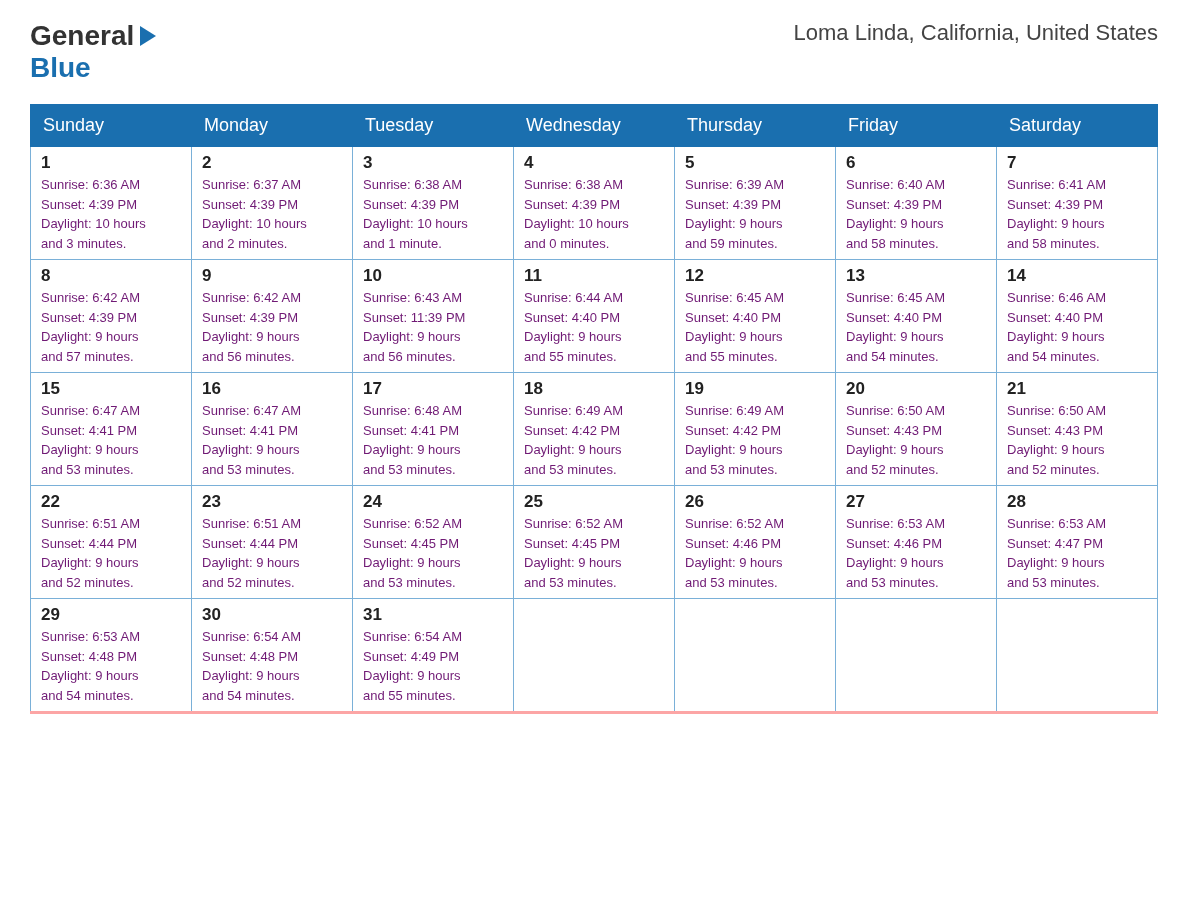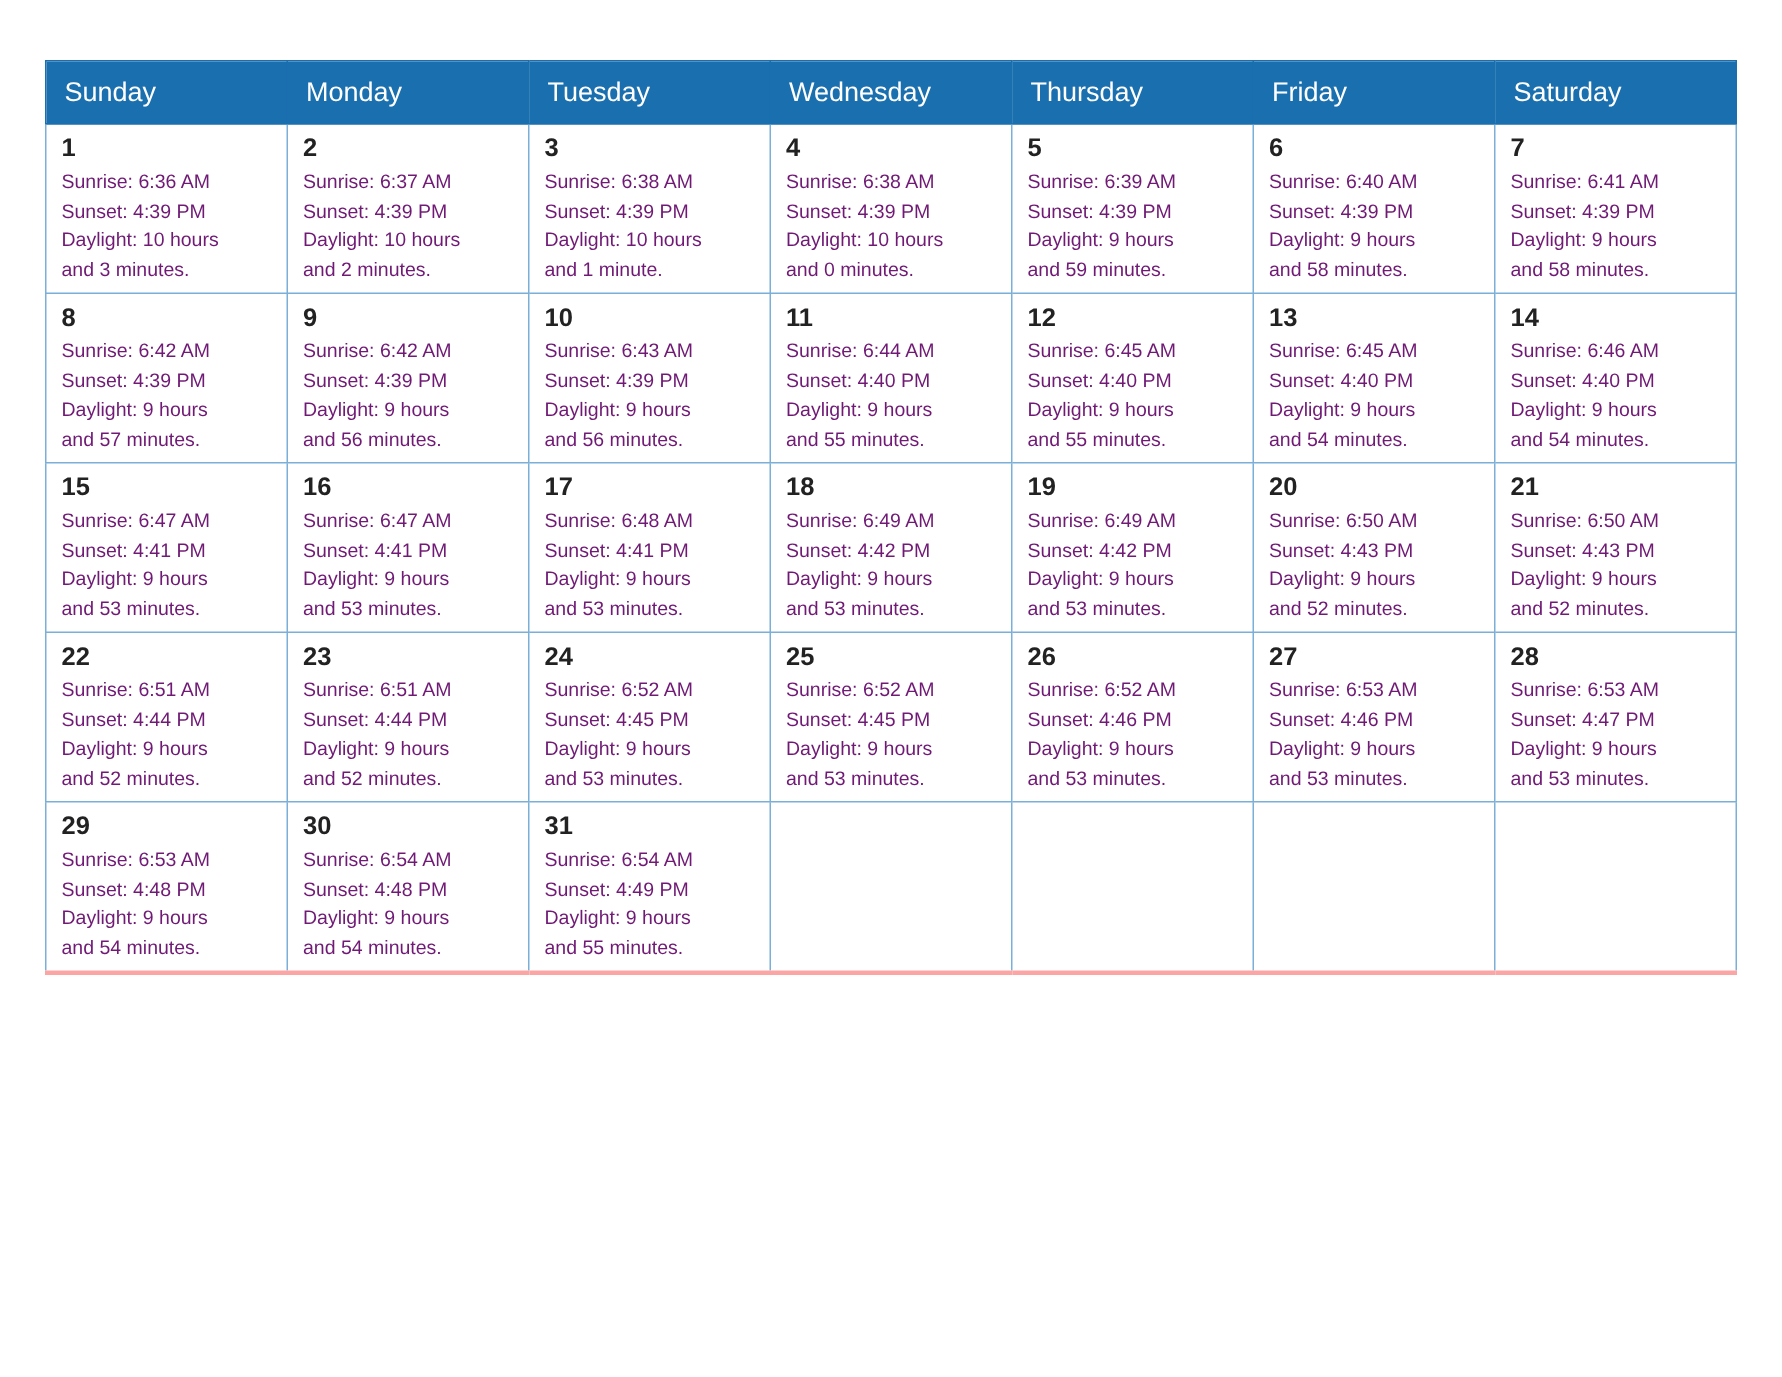--- a/index.html
+++ b/index.html
@@ -95,21 +95,29 @@
       background: #fff;
     }
     tr:last-child td {
       border-bottom: 3px solid #fca5a5;
     }
   </style>
 </head>
 <body>
 
 <div class="header">
+  <div class="logo">
+    <div class="logo-text">
+      <span class="logo-general">General</span>
+        <span class="logo-arrow"></span>
+    </div>
+    <span class="logo-blue">Blue</span>
+  </div>
   <div class="title-section">
+    <div class="location">Loma Linda, California, United States</div>
   </div>
 </div>
 
 <table class="calendar-table">
   <thead>
     <tr>
     <th>Sunday</th>
         <th>Monday</th>
         <th>Tuesday</th>
         <th>Wednesday</th>
@@ -181,21 +189,21 @@
         <td>
           <span class="day-number">9</span>
           <div class="day-info" style="white-space: pre-line;">Sunrise: 6:42 AM
 Sunset: 4:39 PM
 Daylight: 9 hours
 and 56 minutes.</div>
         </td>
         <td>
           <span class="day-number">10</span>
           <div class="day-info" style="white-space: pre-line;">Sunrise: 6:43 AM
-Sunset: 4:39 PM
+Sunset: 11:39 PM
 Daylight: 9 hours
 and 56 minutes.</div>
         </td>
         <td>
           <span class="day-number">11</span>
           <div class="day-info" style="white-space: pre-line;">Sunrise: 6:44 AM
 Sunset: 4:40 PM
 Daylight: 9 hours
 and 55 minutes.</div>
         </td>

